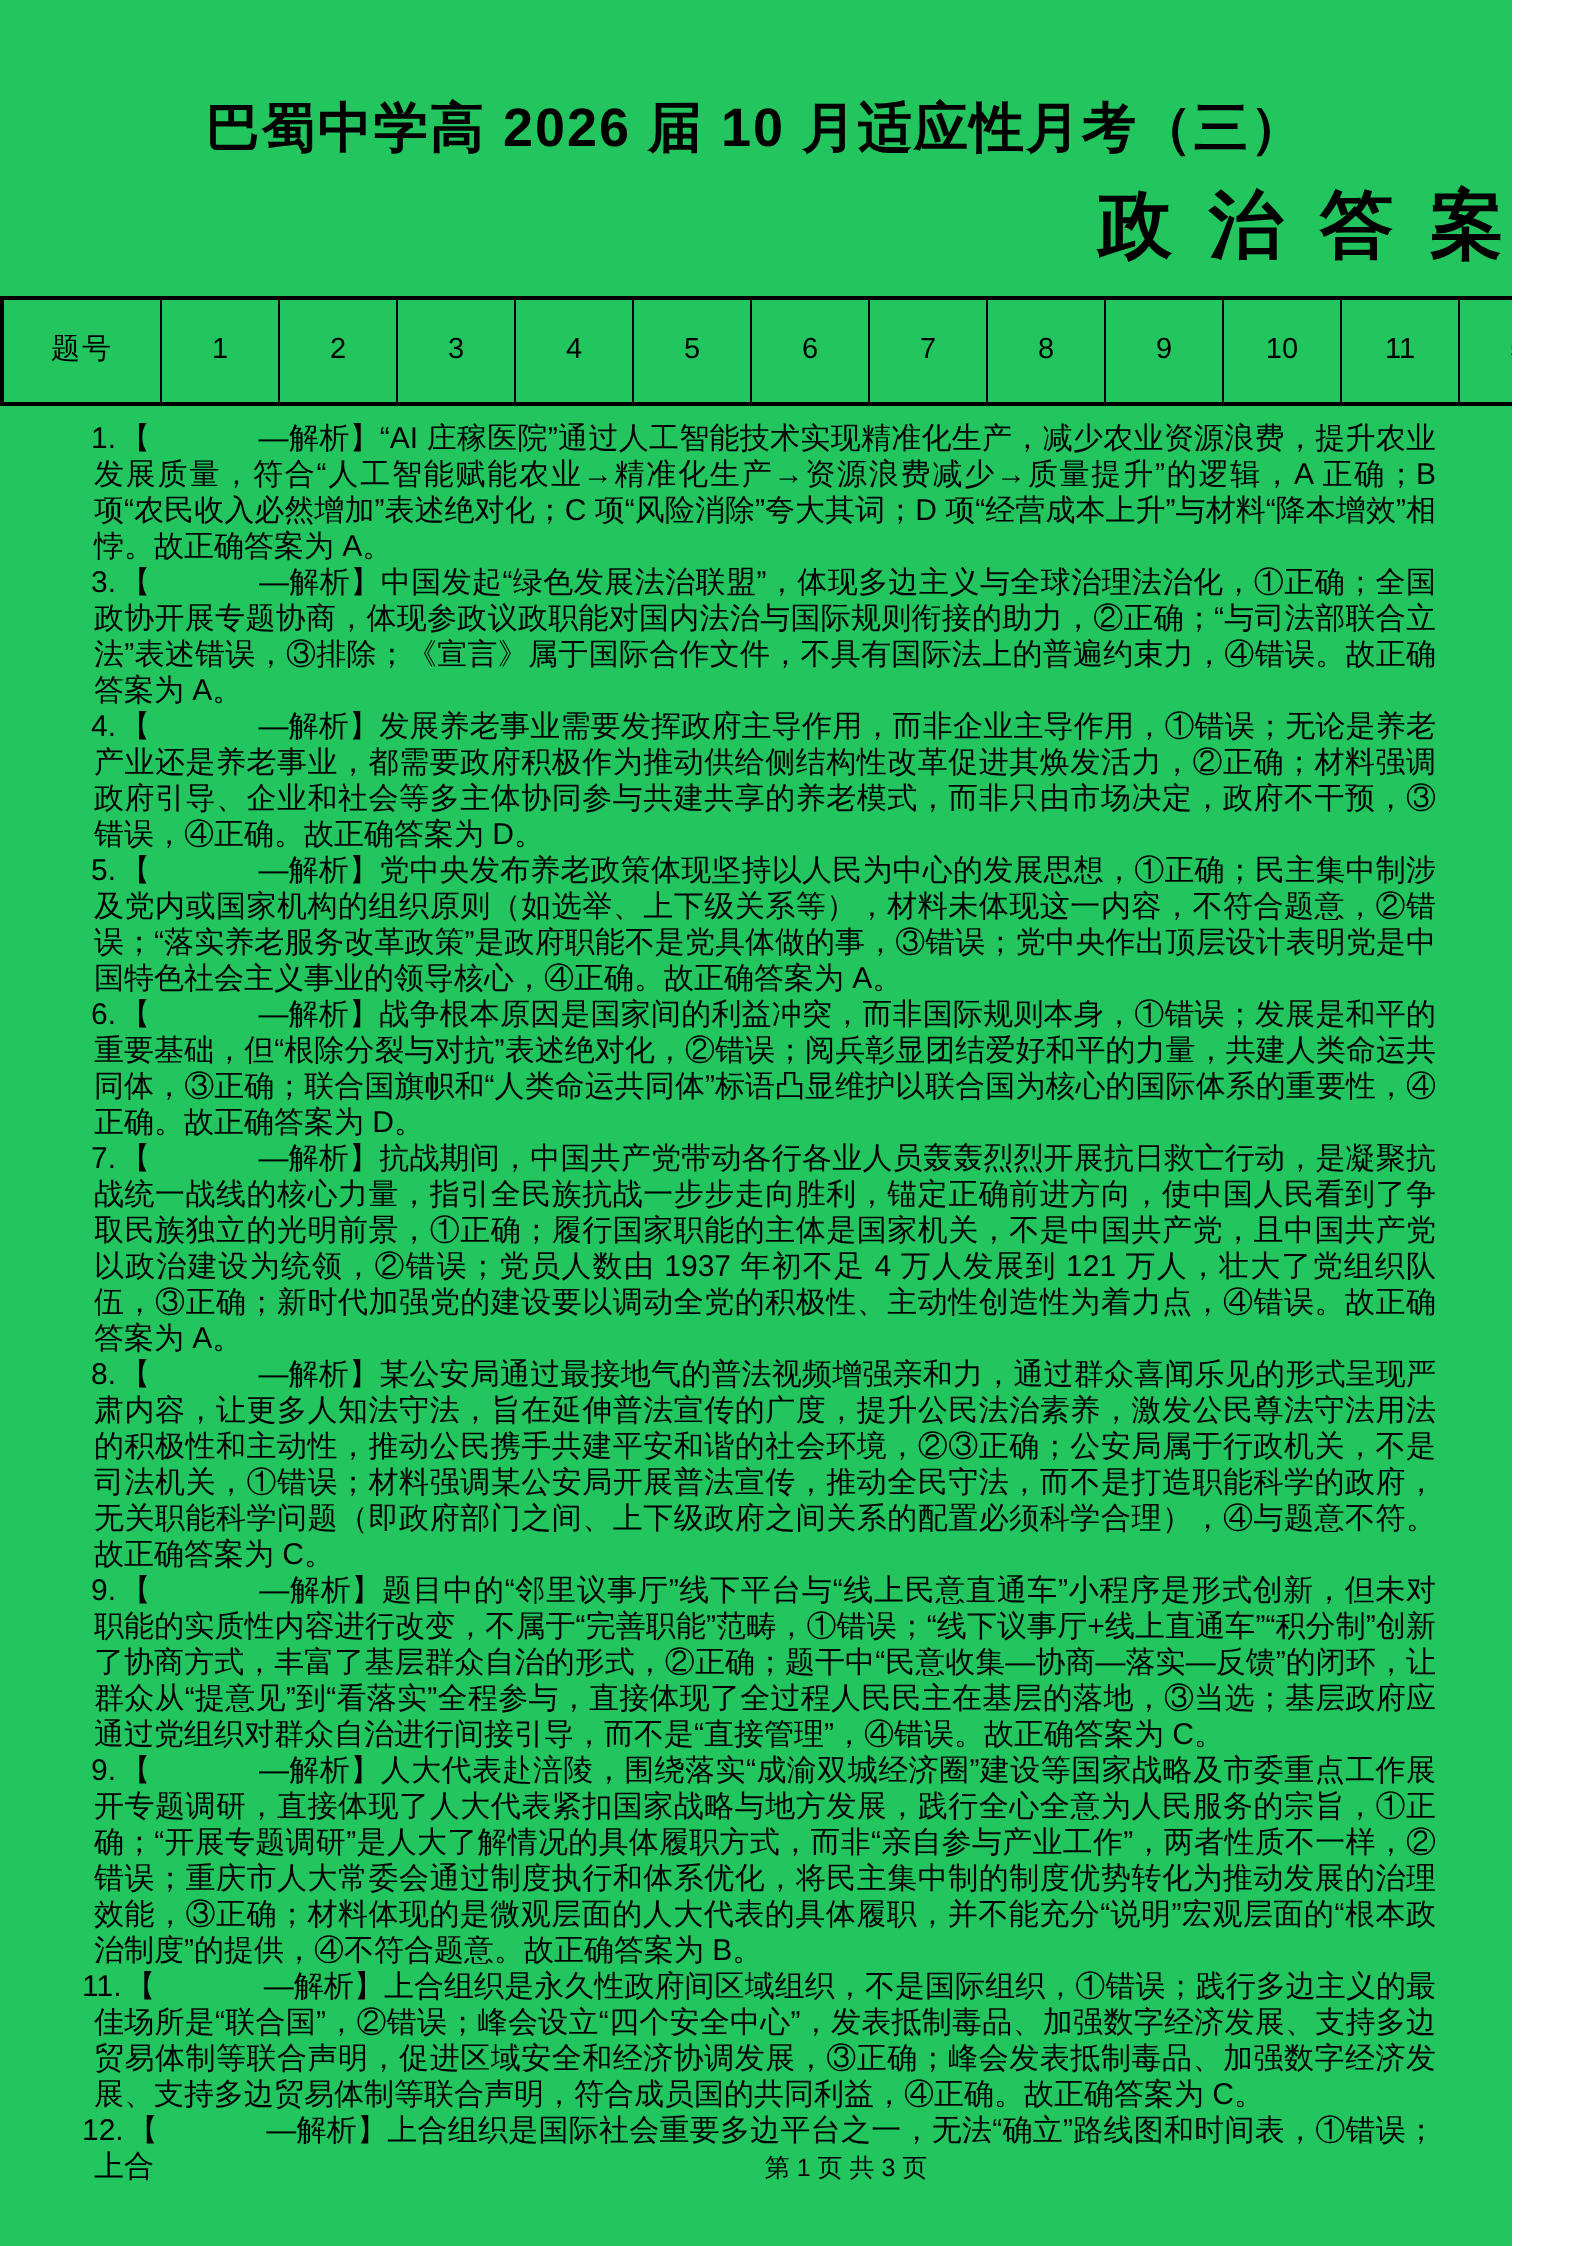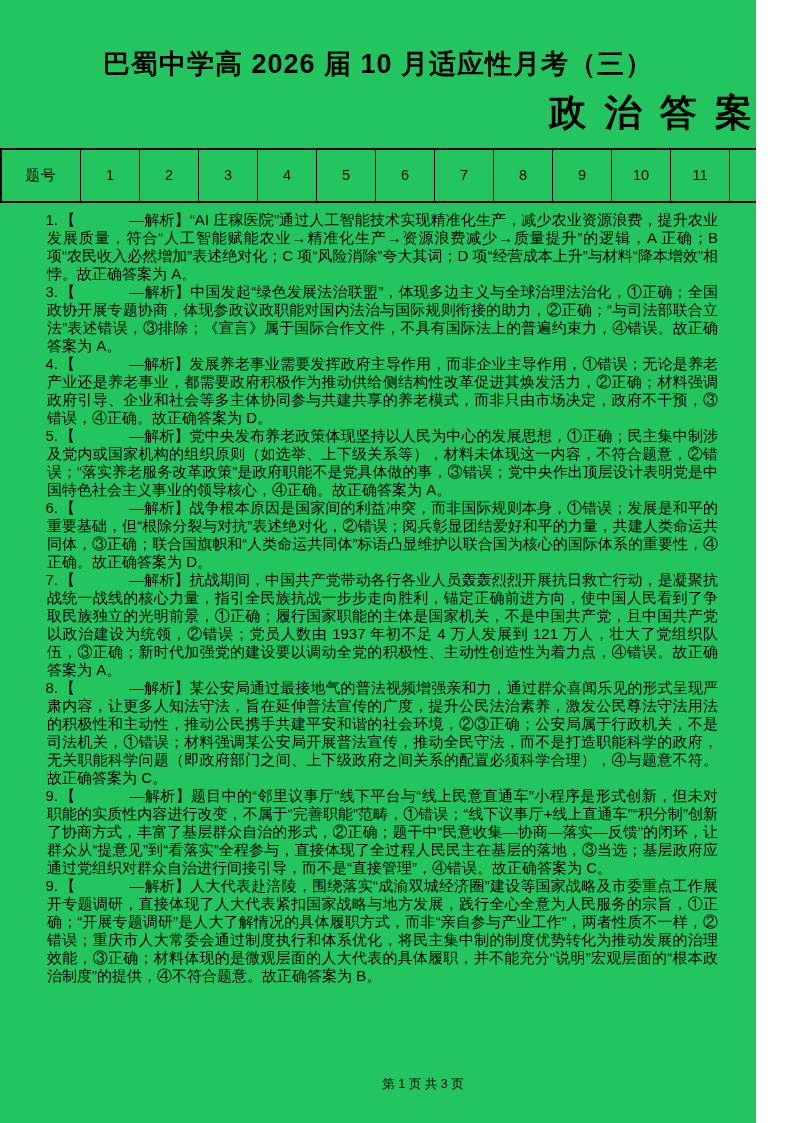--- a/index.html
+++ b/index.html
@@ -101,17 +101,19 @@
   <div class="items">
     <p class="item"><span class="num">1.</span><span>【</span><span class="gap"></span><span>—解析】</span><span>“AI 庄稼医院”通过人工智能技术实现精准化生产，减少农业资源浪费，提升农业发展质量，符合“人工智能赋能农业→精准化生产→资源浪费减少→质量提升”的逻辑，A 正确；B 项“农民收入必然增加”表述绝对化；C 项“风险消除”夸大其词；D 项“经营成本上升”与材料“降本增效”相悖。故正确答案为 A。</span></p>
     <p class="item"><span class="num">3.</span><span>【</span><span class="gap"></span><span>—解析】</span><span>中国发起“绿色发展法治联盟”，体现多边主义与全球治理法治化，①正确；全国政协开展专题协商，体现参政议政职能对国内法治与国际规则衔接的助力，②正确；“与司法部联合立法”表述错误，③排除；《宣言》属于国际合作文件，不具有国际法上的普遍约束力，④错误。故正确答案为 A。</span></p>
     <p class="item"><span class="num">4.</span><span>【</span><span class="gap"></span><span>—解析】</span><span>发展养老事业需要发挥政府主导作用，而非企业主导作用，①错误；无论是养老产业还是养老事业，都需要政府积极作为推动供给侧结构性改革促进其焕发活力，②正确；材料强调政府引导、企业和社会等多主体协同参与共建共享的养老模式，而非只由市场决定，政府不干预，③错误，④正确。故正确答案为 D。</span></p>
     <p class="item"><span class="num">5.</span><span>【</span><span class="gap"></span><span>—解析】</span><span>党中央发布养老政策体现坚持以人民为中心的发展思想，①正确；民主集中制涉及党内或国家机构的组织原则（如选举、上下级关系等），材料未体现这一内容，不符合题意，②错误；“落实养老服务改革政策”是政府职能不是党具体做的事，③错误；党中央作出顶层设计表明党是中国特色社会主义事业的领导核心，④正确。故正确答案为 A。</span></p>
     <p class="item"><span class="num">6.</span><span>【</span><span class="gap"></span><span>—解析】</span><span>战争根本原因是国家间的利益冲突，而非国际规则本身，①错误；发展是和平的重要基础，但“根除分裂与对抗”表述绝对化，②错误；阅兵彰显团结爱好和平的力量，共建人类命运共同体，③正确；联合国旗帜和“人类命运共同体”标语凸显维护以联合国为核心的国际体系的重要性，④正确。故正确答案为 D。</span></p>
     <p class="item"><span class="num">7.</span><span>【</span><span class="gap"></span><span>—解析】</span><span>抗战期间，中国共产党带动各行各业人员轰轰烈烈开展抗日救亡行动，是凝聚抗战统一战线的核心力量，指引全民族抗战一步步走向胜利，锚定正确前进方向，使中国人民看到了争取民族独立的光明前景，①正确；履行国家职能的主体是国家机关，不是中国共产党，且中国共产党以政治建设为统领，②错误；党员人数由 1937 年初不足 4 万人发展到 121 万人，壮大了党组织队伍，③正确；新时代加强党的建设要以调动全党的积极性、主动性创造性为着力点，④错误。故正确答案为 A。</span></p>
     <p class="item"><span class="num">8.</span><span>【</span><span class="gap"></span><span>—解析】</span><span>某公安局通过最接地气的普法视频增强亲和力，通过群众喜闻乐见的形式呈现严肃内容，让更多人知法守法，旨在延伸普法宣传的广度，提升公民法治素养，激发公民尊法守法用法的积极性和主动性，推动公民携手共建平安和谐的社会环境，②③正确；公安局属于行政机关，不是司法机关，①错误；材料强调某公安局开展普法宣传，推动全民守法，而不是打造职能科学的政府，无关职能科学问题（即政府部门之间、上下级政府之间关系的配置必须科学合理），④与题意不符。故正确答案为 C。</span></p>
     <p class="item"><span class="num">9.</span><span>【</span><span class="gap"></span><span>—解析】</span><span>题目中的“邻里议事厅”线下平台与“线上民意直通车”小程序是形式创新，但未对职能的实质性内容进行改变，不属于“完善职能”范畴，①错误；“线下议事厅+线上直通车”“积分制”创新了协商方式，丰富了基层群众自治的形式，②正确；题干中“民意收集—协商—落实—反馈”的闭环，让群众从“提意见”到“看落实”全程参与，直接体现了全过程人民民主在基层的落地，③当选；基层政府应通过党组织对群众自治进行间接引导，而不是“直接管理”，④错误。故正确答案为 C。</span></p>
     <p class="item"><span class="num">9.</span><span>【</span><span class="gap"></span><span>—解析】</span><span>人大代表赴涪陵，围绕落实“成渝双城经济圈”建设等国家战略及市委重点工作展开专题调研，直接体现了人大代表紧扣国家战略与地方发展，践行全心全意为人民服务的宗旨，①正确；“开展专题调研”是人大了解情况的具体履职方式，而非“亲自参与产业工作”，两者性质不一样，②错误；重庆市人大常委会通过制度执行和体系优化，将民主集中制的制度优势转化为推动发展的治理效能，③正确；材料体现的是微观层面的人大代表的具体履职，并不能充分“说明”宏观层面的“根本政治制度”的提供，④不符合题意。故正确答案为 B。</span></p>
+    <p class="item"><span class="num">11.</span><span>【</span><span class="gap"></span><span>—解析】</span><span>上合组织是永久性政府间区域组织，不是国际组织，①错误；践行多边主义的最佳场所是“联合国”，②错误；峰会设立“四个安全中心”，发表抵制毒品、加强数字经济发展、支持多边贸易体制等联合声明，促进区域安全和经济协调发展，③正确；峰会发表抵制毒品、加强数字经济发展、支持多边贸易体制等联合声明，符合成员国的共同利益，④正确。故正确答案为 C。</span></p>
+    <p class="item"><span class="num">12.</span><span>【</span><span class="gap"></span><span>—解析】</span><span>上合组织是国际社会重要多边平台之一，无法“确立”路线图和时间表，①错误；上合</span></p>
   </div>
 
   <div class="page-footer">第 1 页 共 3 页</div>
 
 </div>
 
 </body></html>

